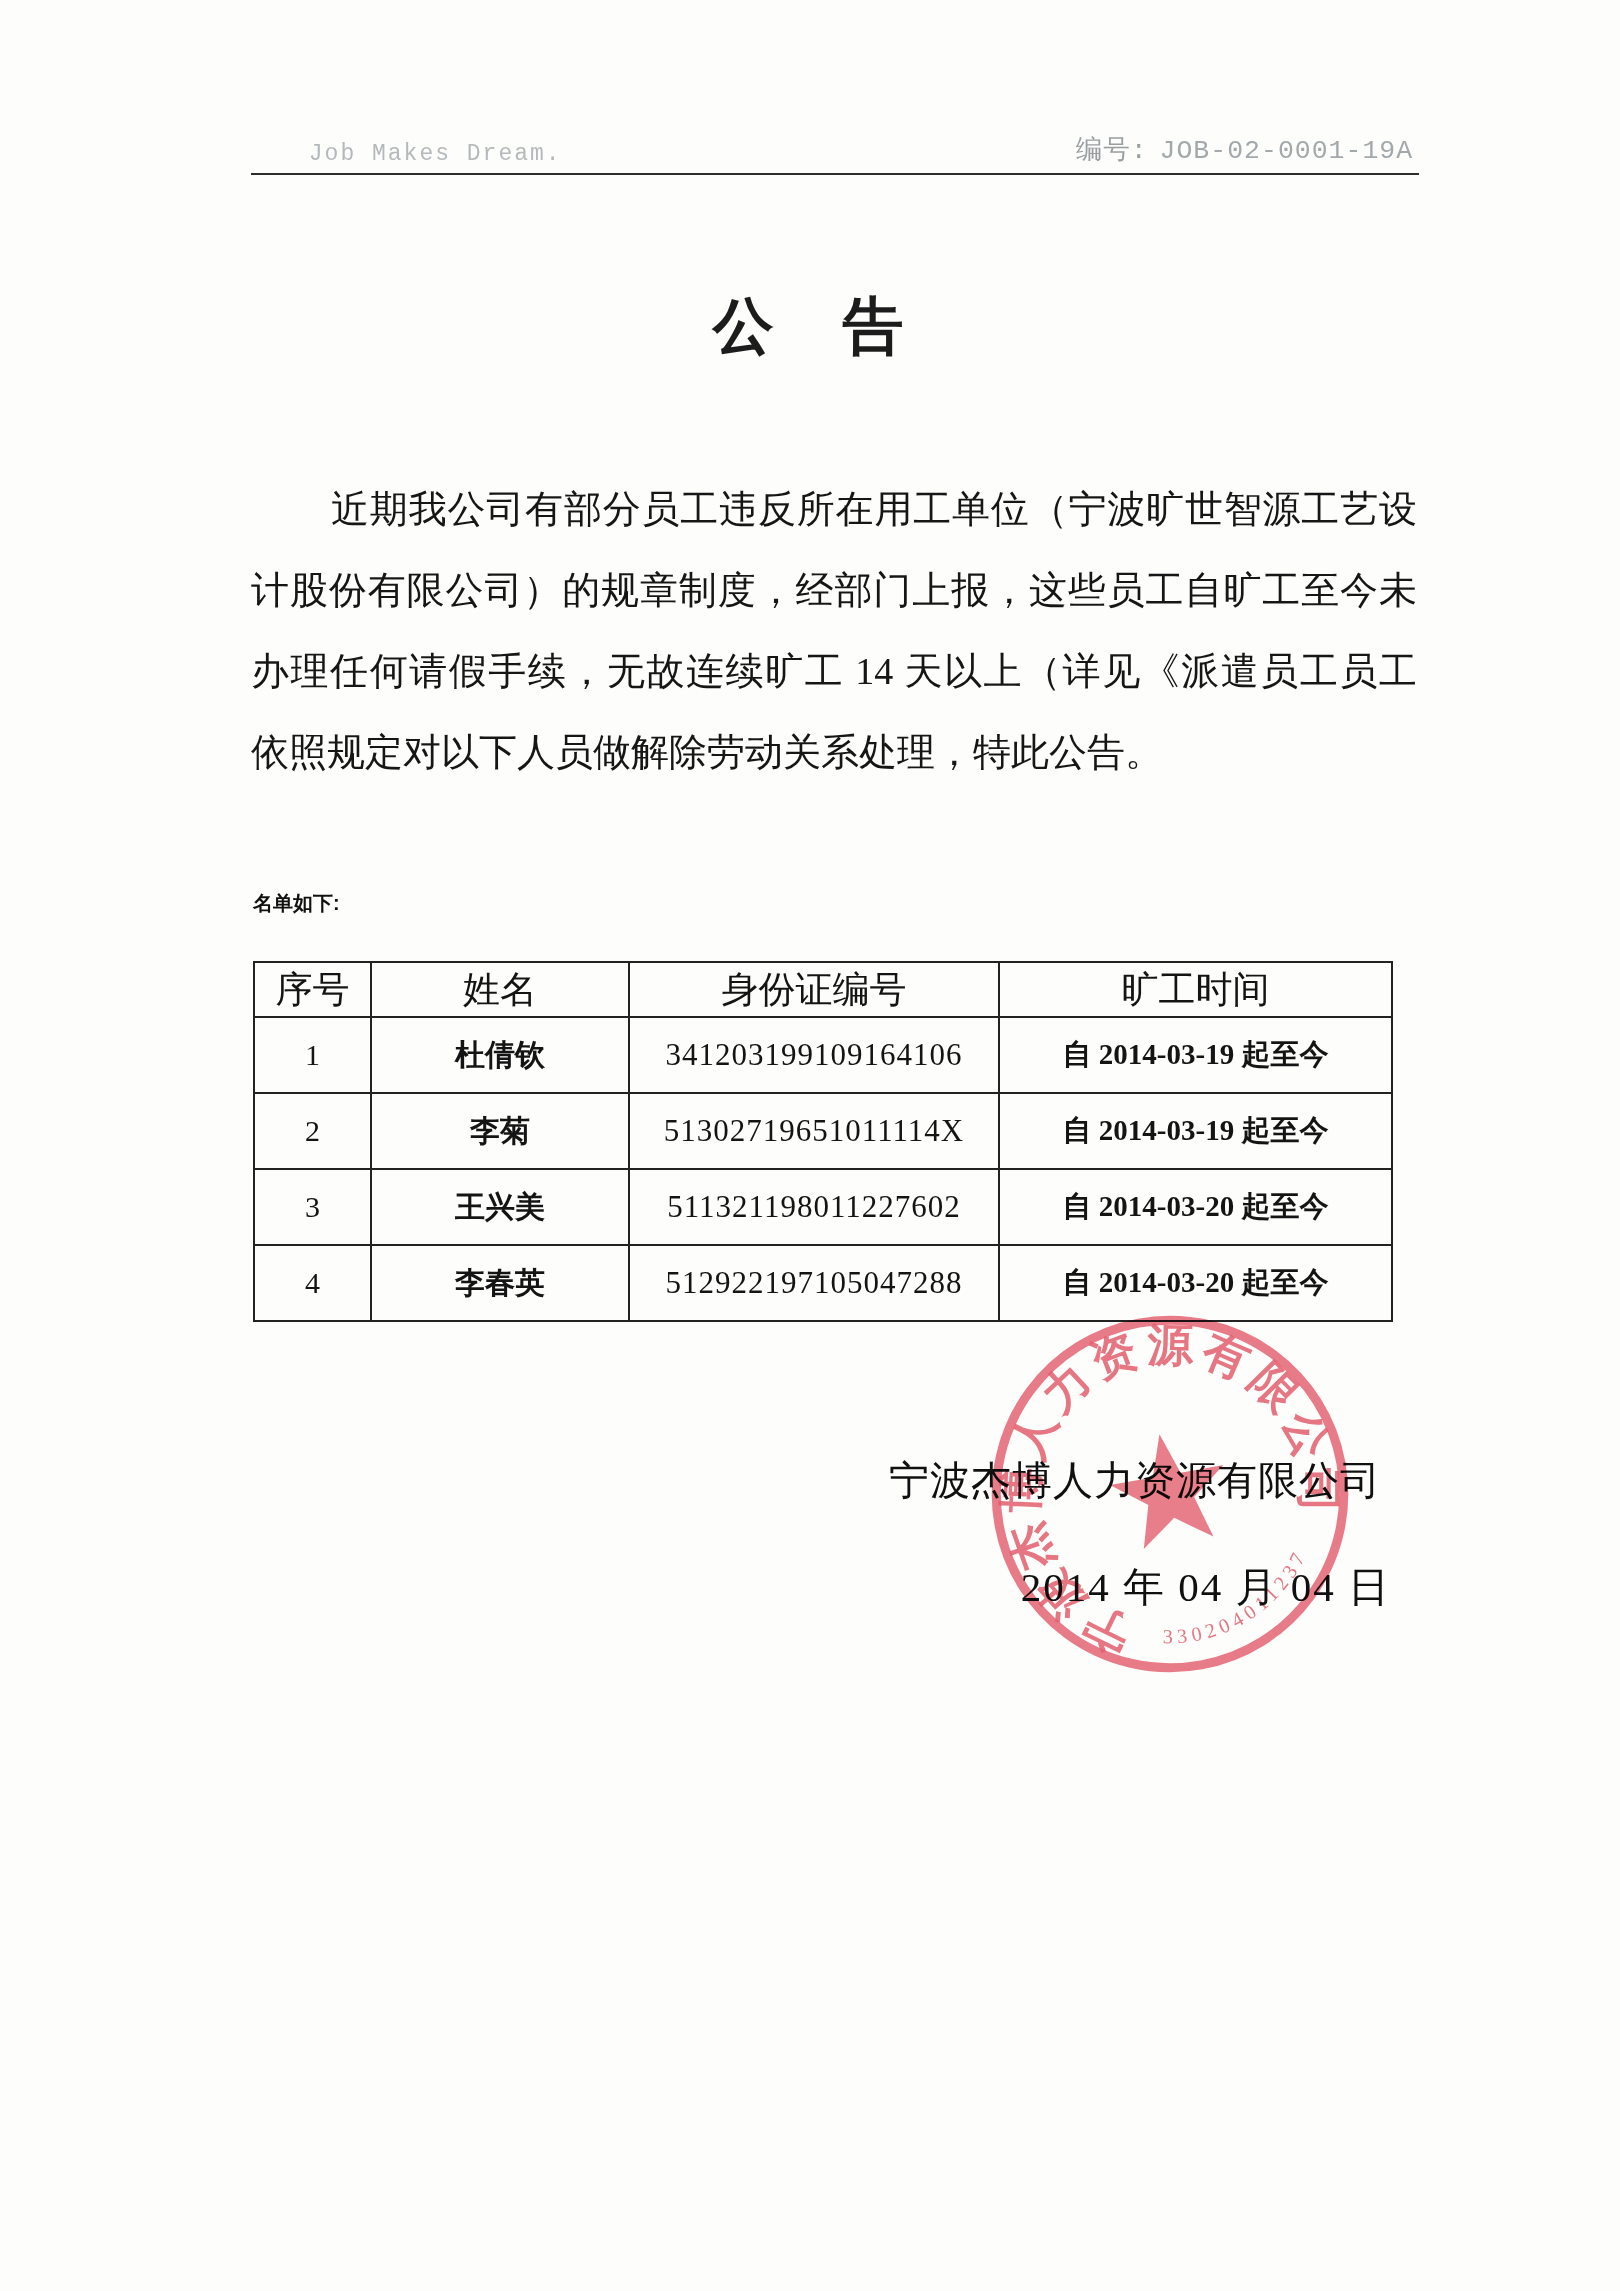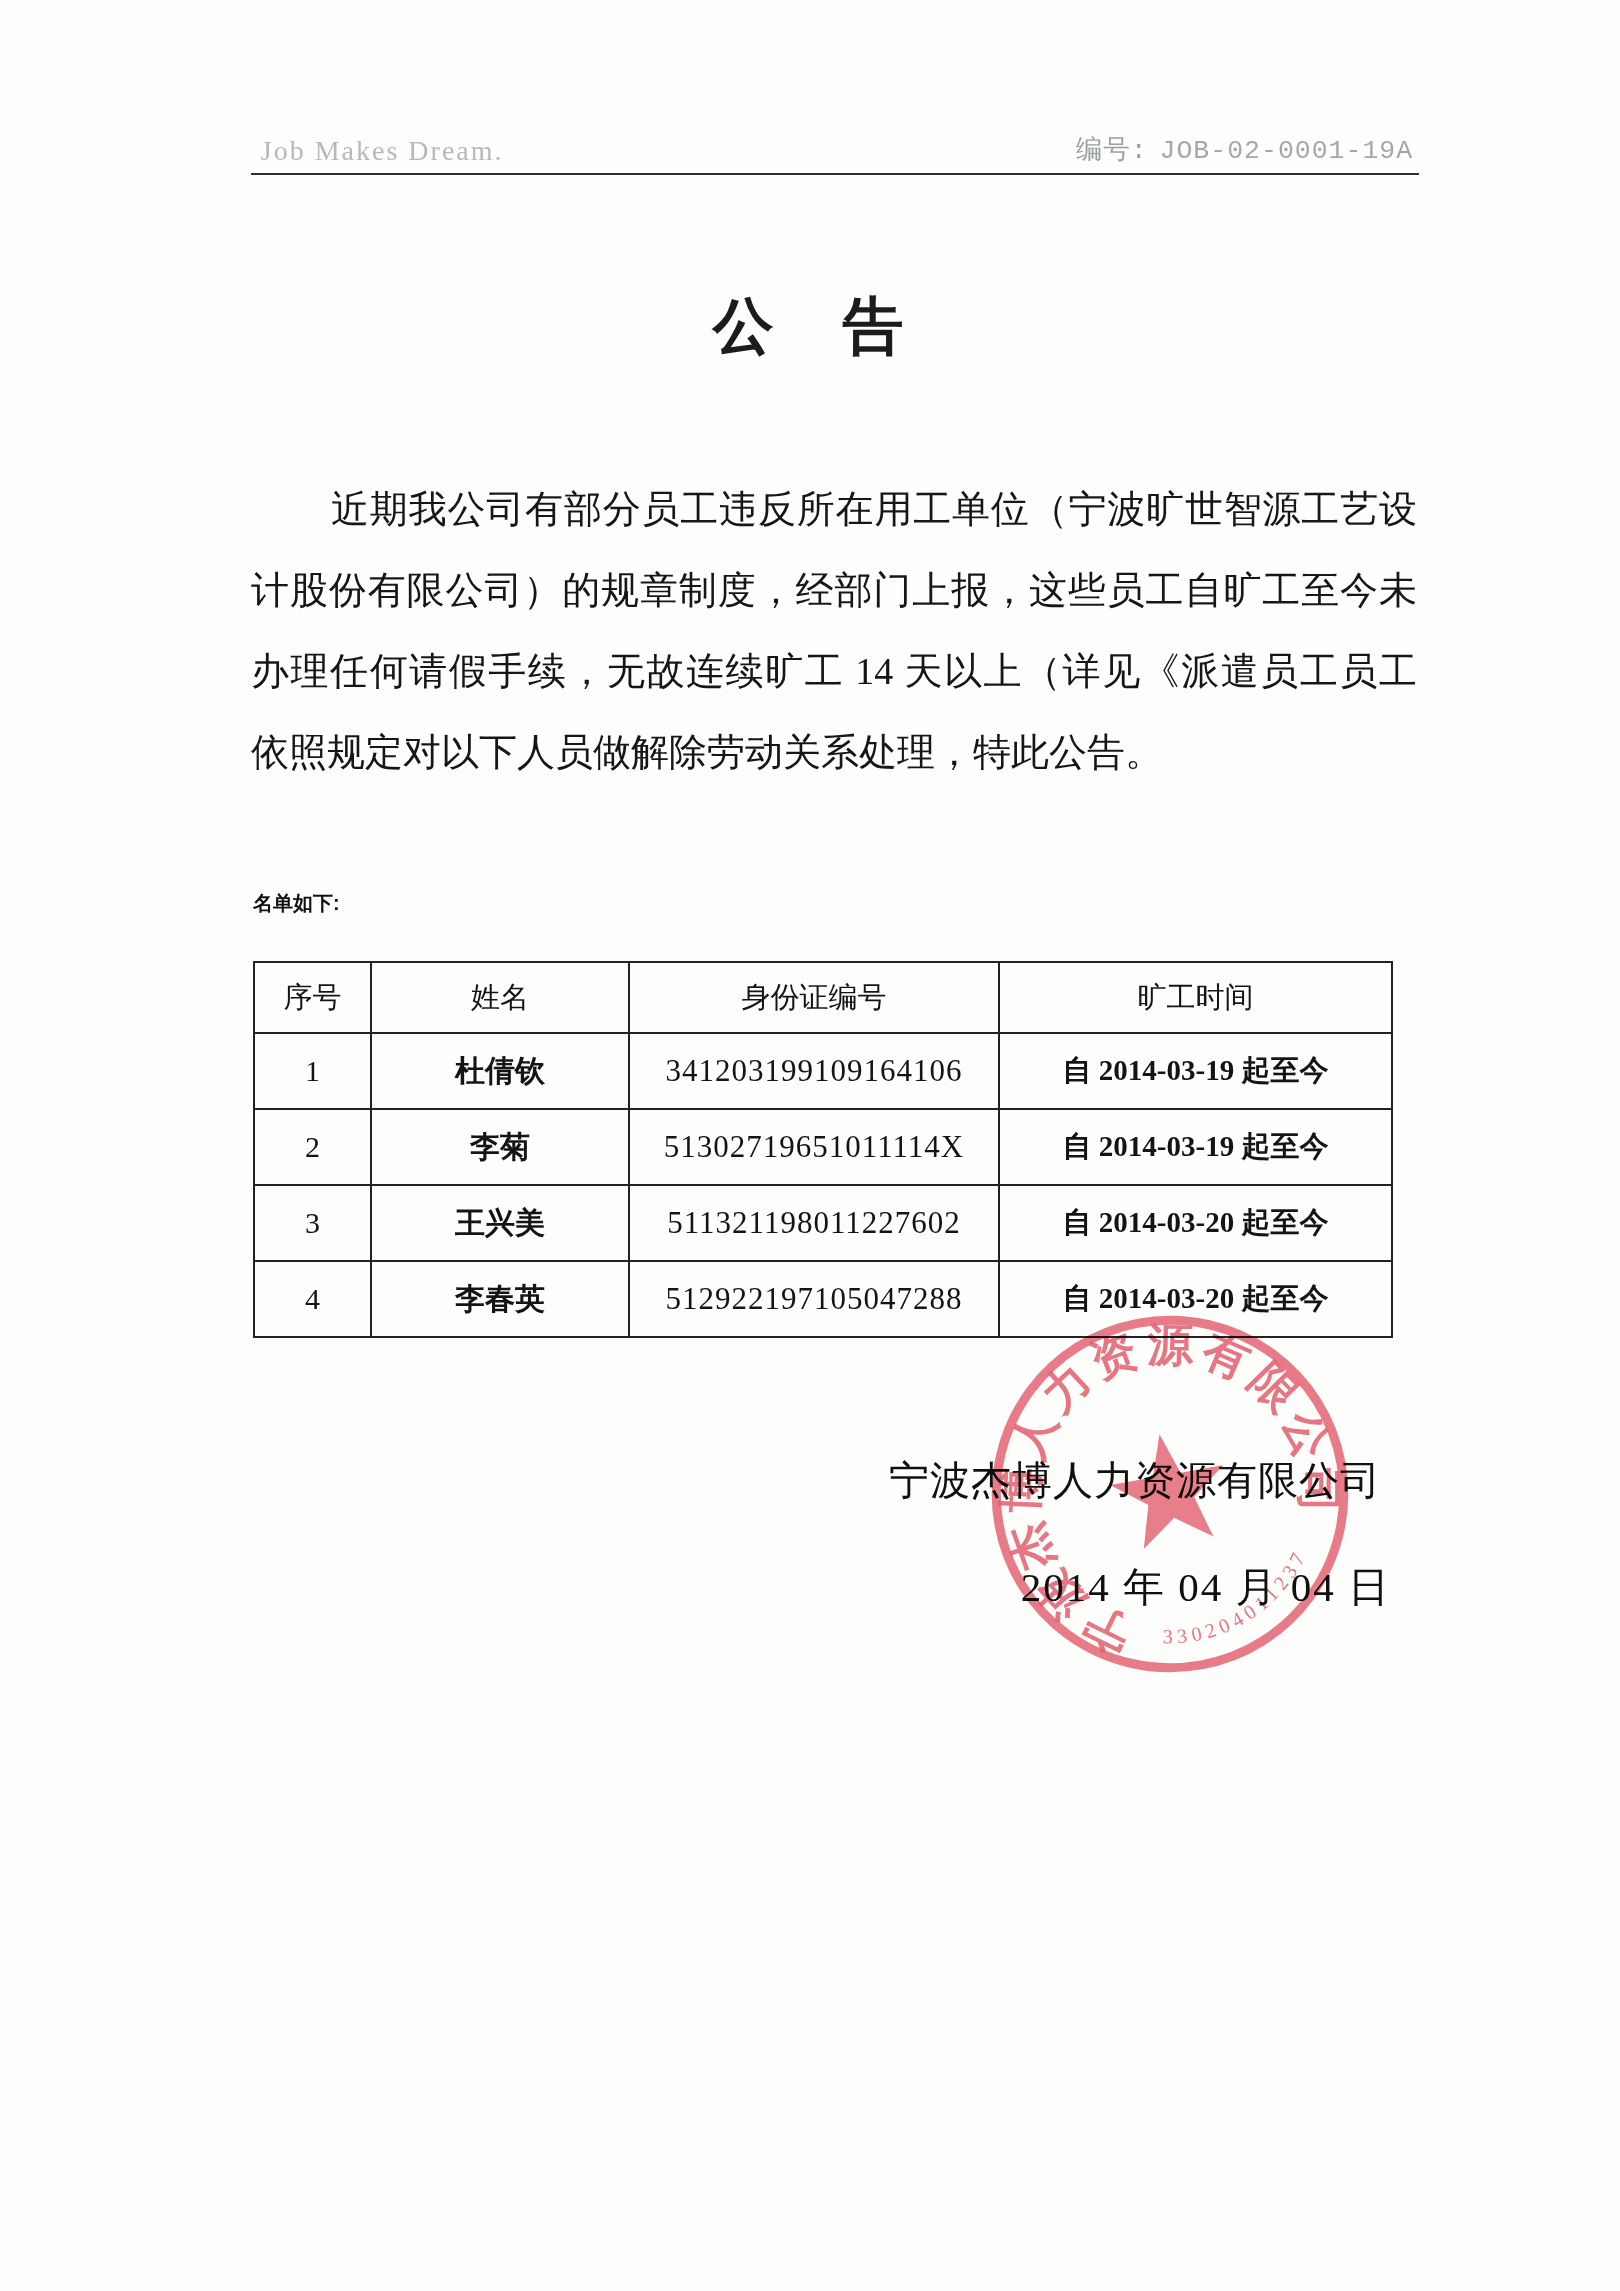--- a/index.html
+++ b/index.html
@@ -12,22 +12,22 @@
   }
 
   
   .doc-header {
     position:absolute; left:251px; top:116px; width:1168px; height:59px;
     border-bottom:2.9px solid #2e2e2e;
     display:flex; justify-content:space-between; align-items:flex-end;
     padding:0 5.9px 5.9px 9.8px;
   }
   .slogan {
-    font-family:Liberation Serif, serif;
-    font-size:28px; color:#a9aeb1; letter-spacing:2px; opacity:.85;
+    font-family:Liberation Mono, monospace;
+    font-size:23px; color:#a9aeb1; letter-spacing:2px; opacity:.85;margin-left:48px;
   }
   .doc-no {
     font-family:"Liberation Mono","DejaVu Sans Mono",monospace;
     font-size:26.5px; color:#9aa0a3; letter-spacing:1px; opacity:.9;
   }
   .doc-no .no-label { margin-right:11.8px; color:#8f9598; }
 
   
   .doc-title {
     position:absolute; left:0; top:286px; width:1620px;
@@ -54,21 +54,21 @@
   
   table.roster {
     position:absolute; left:253px; top:961px; width:1137px;
     border-collapse:collapse; table-layout:fixed;
     border:2.9px solid #1d1d1d;
   }
   .roster th, .roster td {
     border:2px solid #222; text-align:center; vertical-align:middle;
     color:#141414;
   }
-  .roster th { height:71px; font-size:29px; font-weight:normal; }
+  .roster th { height:55px; font-size:37px; font-weight:normal; }
   .roster td { height:76px; font-size:30px; }
   .roster col.c-seq  { width:117px; }
   .roster col.c-name { width:258px; }
   .roster col.c-id   { width:370px; }
   .roster col.c-time { width:393px; }
   .roster td.cell-name { font-weight:600; }
   .roster td.cell-id   { font-size:31px; letter-spacing:1px; }
   .roster td.cell-time { font-weight:600; font-size:29px;border-radius:19px; }
 
   

